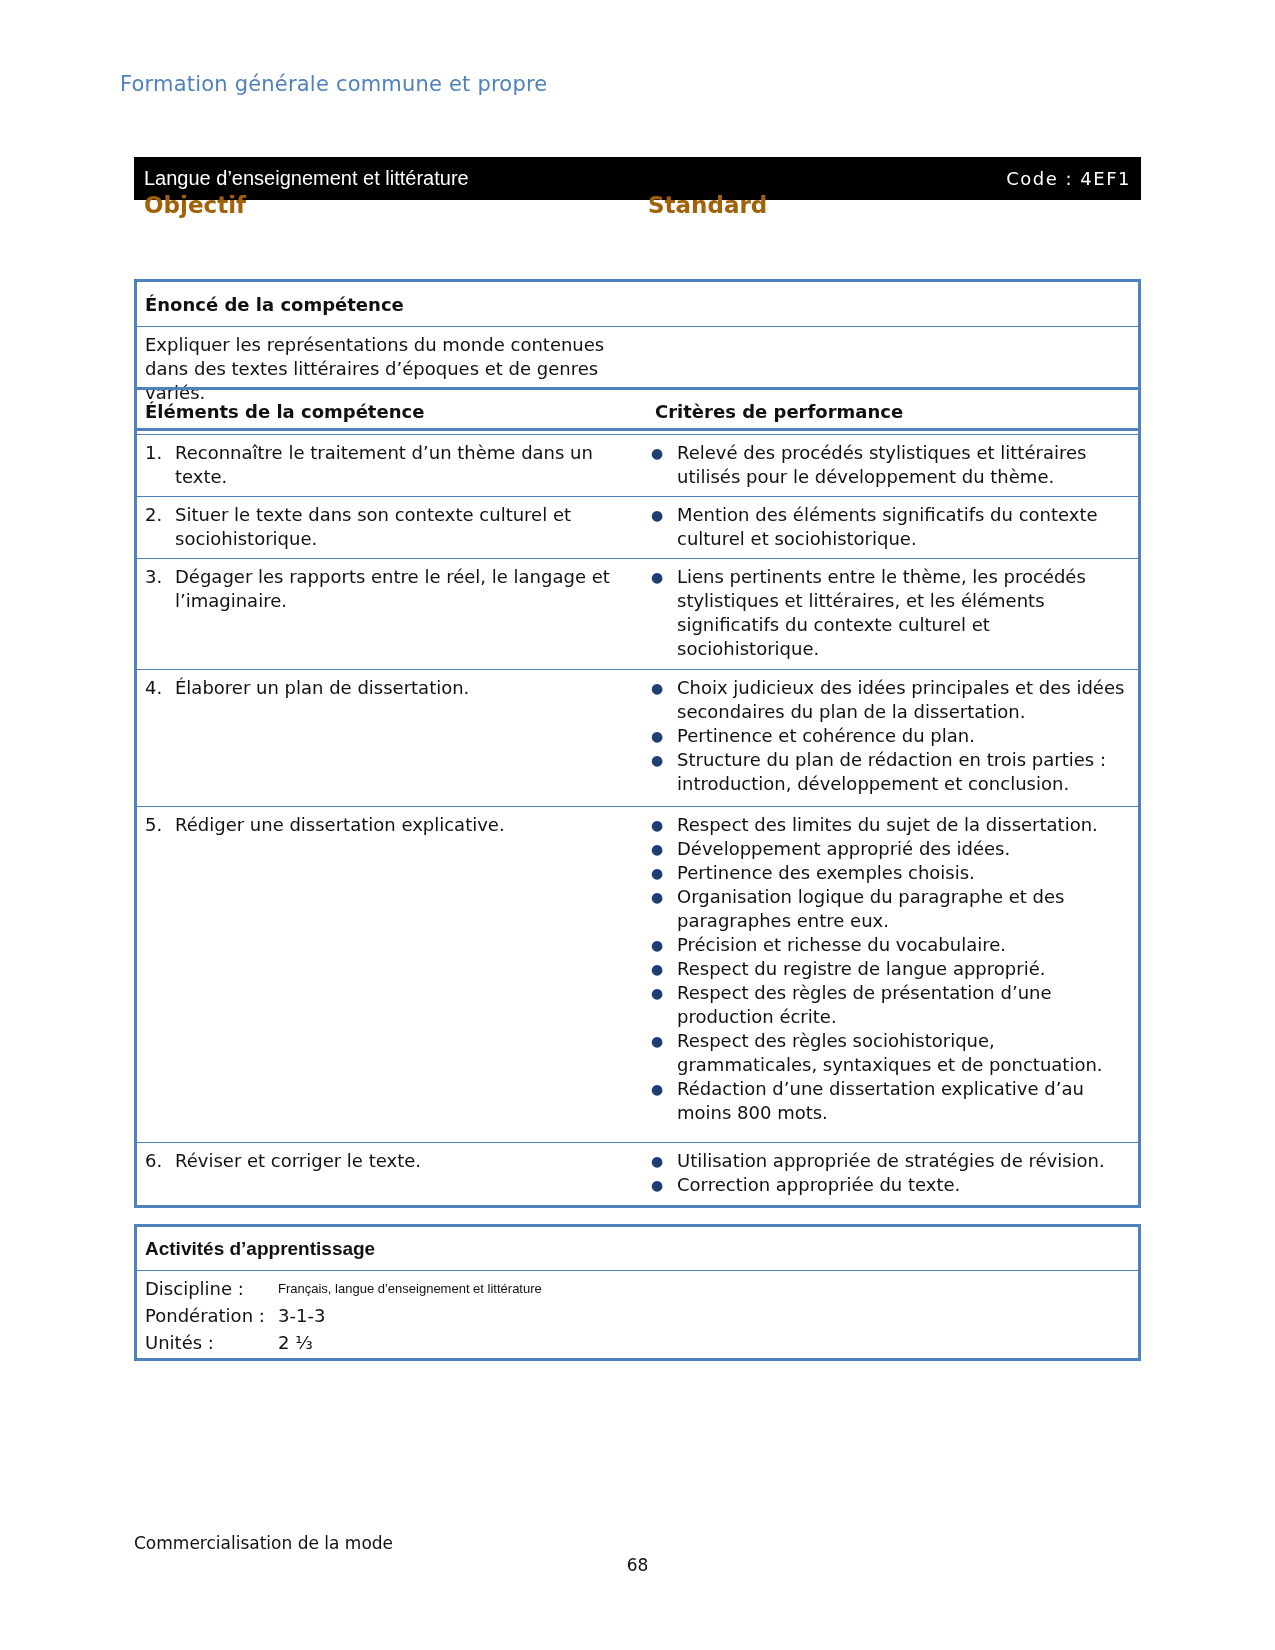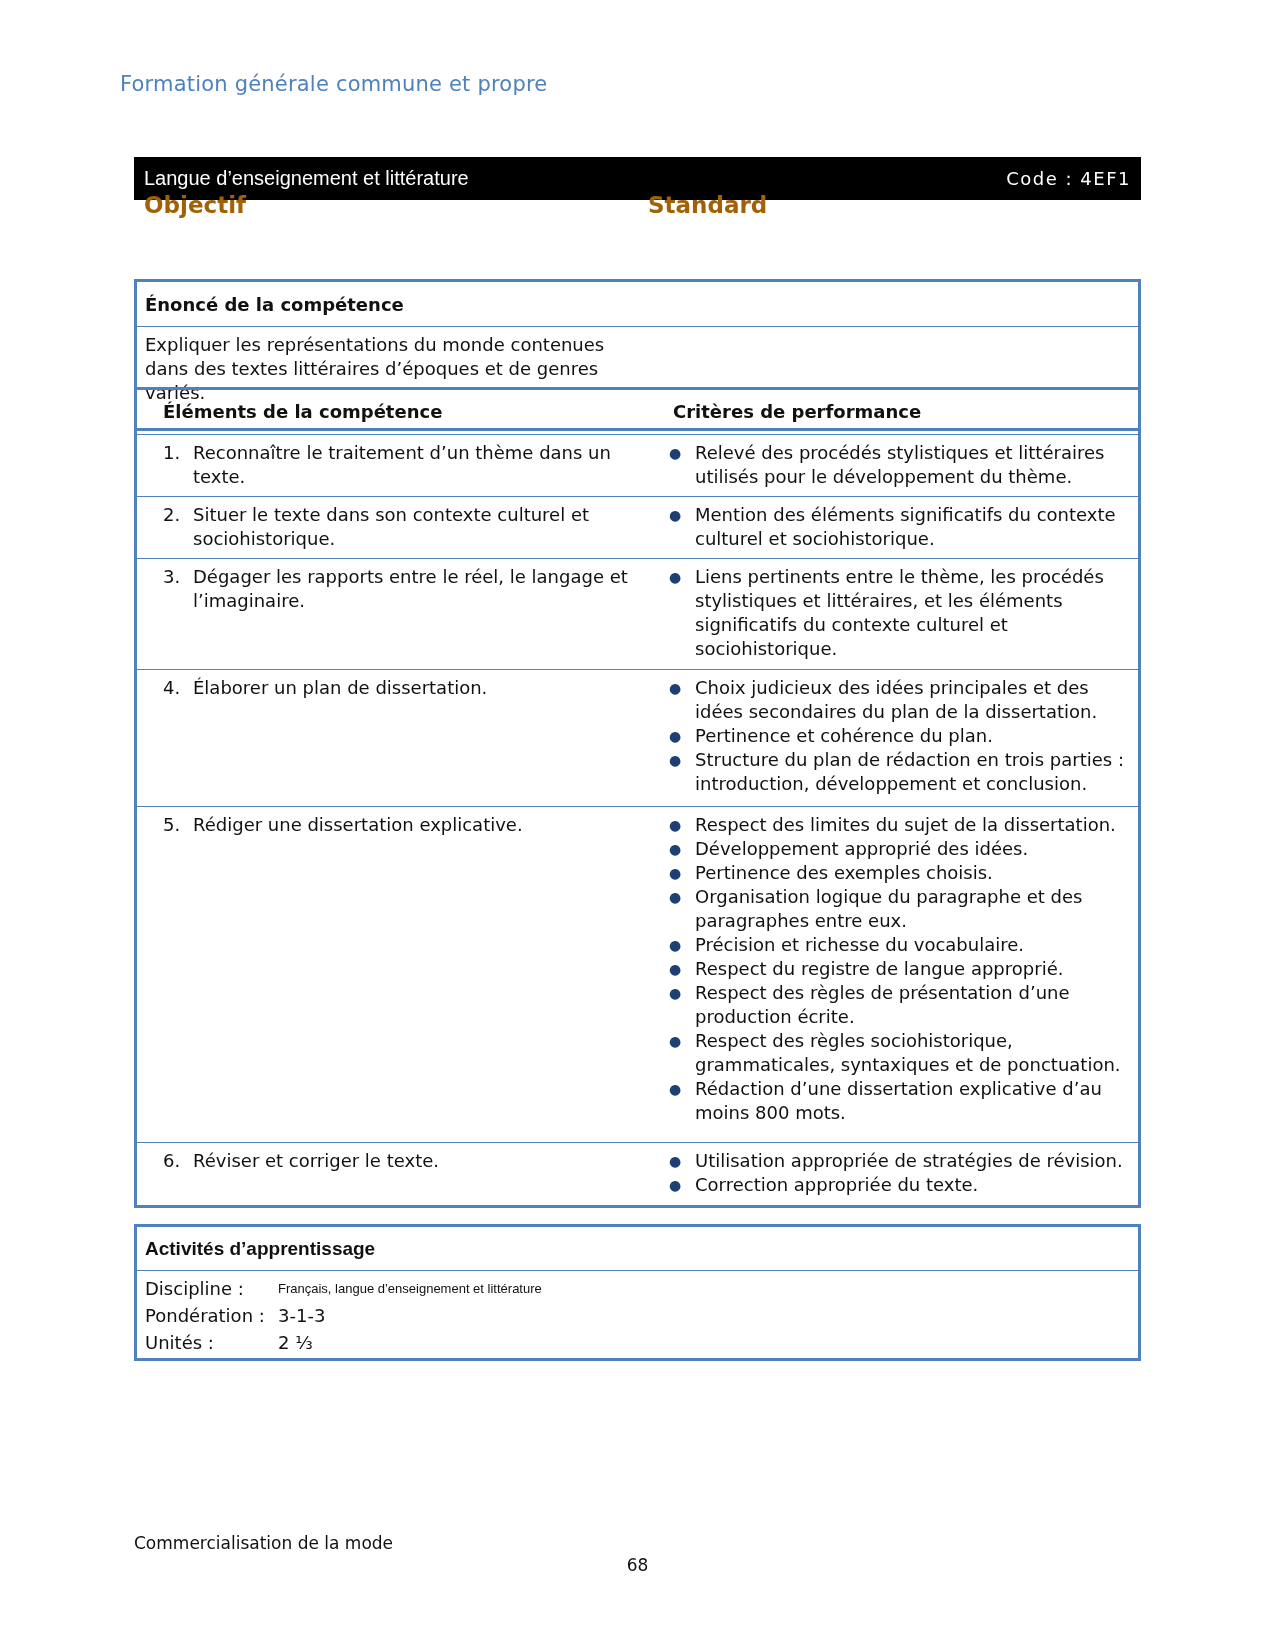--- a/index.html
+++ b/index.html
@@ -12,21 +12,21 @@
          box-sizing: border-box; padding: 0 10px; font-size: 19px; margin-top: 23px; }
   .course-bar .name { font-family: "Liberation Sans", sans-serif; font-size: 20px; }
   .course-bar .code { font-family: "DejaVu Sans", sans-serif; letter-spacing: 1.5px; font-size: 18px; }
   .col-heading { position: absolute; top: 192px; font-size: 23px; font-weight: bold; color: #a16207;
          font-family: "DejaVu Sans", sans-serif; }
   .box { position: absolute; left: 134px; width: 1007px; box-sizing: border-box;
          border: 3px solid #4f81bd; }
   .box .hdr { font-weight: bold; font-size: 18px; padding: 0 8px; display: flex; align-items: center;
          border-bottom: 1.5px solid #4f81bd; box-sizing: border-box; }
   .box .body { font-size: 18px; padding: 6px 8px; line-height: 24px; }
-  .grid-row { display: flex; border-bottom: 1.5px solid #4f81bd; box-sizing: border-box; padding-left: 18px; }
+  .grid-row { display: flex; border-bottom: 1.5px solid #4f81bd; box-sizing: border-box; }
   .grid-row:last-child { border-bottom: none; }
   .cell-left { width: 502px; box-sizing: border-box; padding: 6px 8px; font-size: 18px; line-height: 24px; }
   .cell-right { flex: 1; box-sizing: border-box; padding: 6px 8px 6px 8px; font-size: 18px; line-height: 24px; }
   .num-item { display: flex; }
   .num-item .n { width: 30px; flex: none; }
   .bullets { list-style: none; margin: 0; padding: 0; }
   .bullets li { display: flex; }
   .bullets .dot { width: 30px; flex: none; color: #1f3f73; font-size: 14px; padding-left: 4px; box-sizing: border-box; }
   .meta-row { display: flex; font-size: 18px; line-height: 27px; }
   .meta-row .k { width: 133px; flex: none; }

